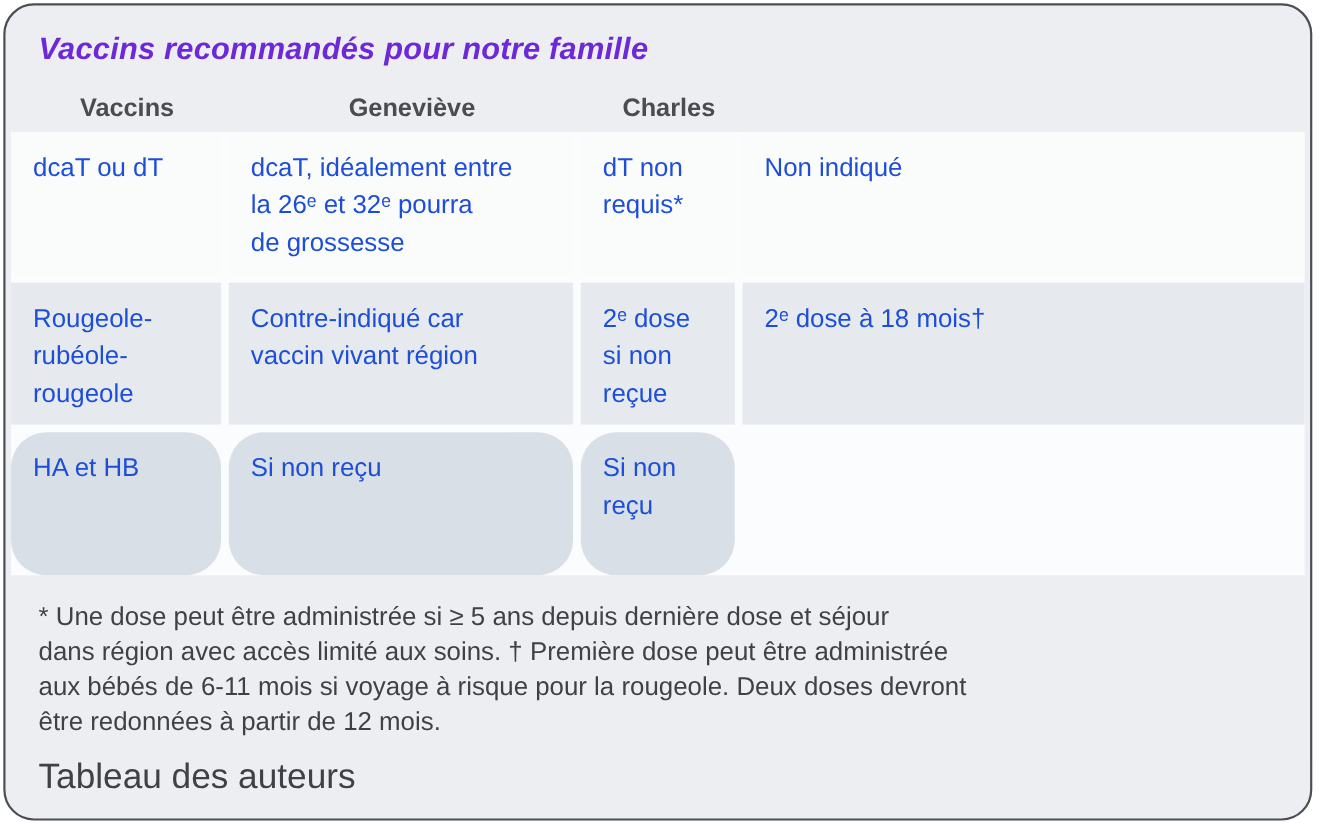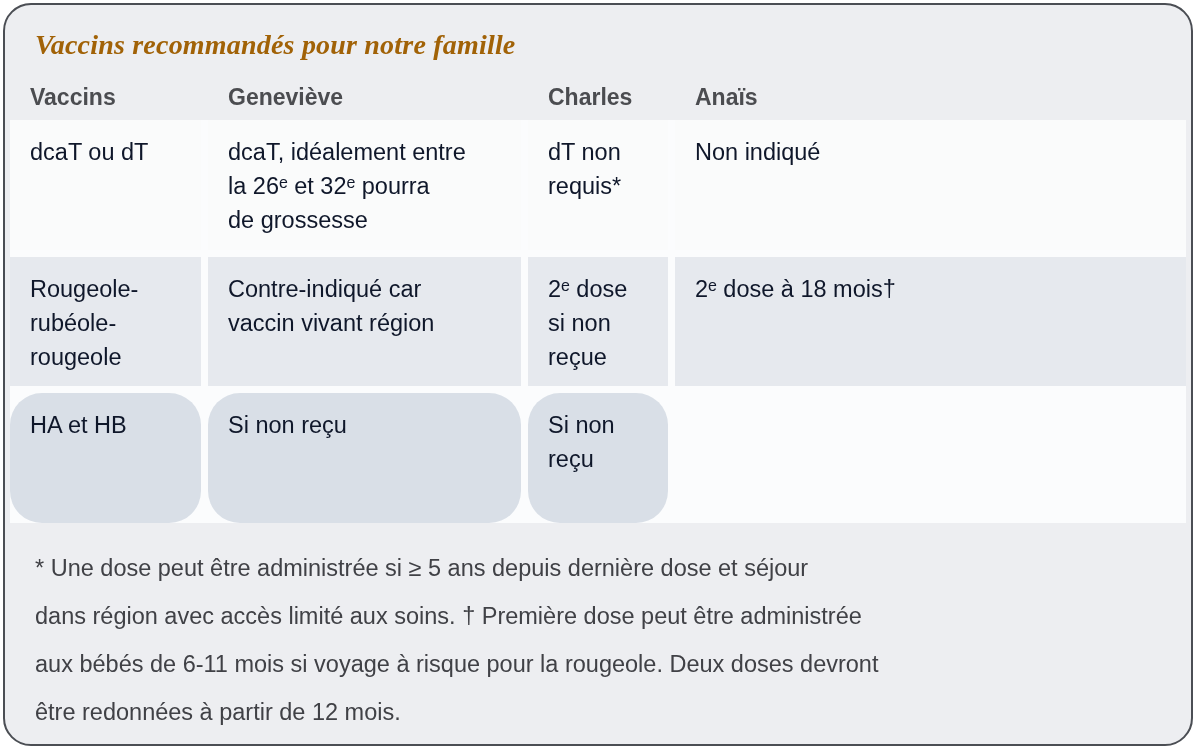--- a/index.html
+++ b/index.html
@@ -26,61 +26,61 @@
     border-radius: 28px;
     overflow: hidden;
     padding: 24px 5px 0 5px;
   }
   .title {
     margin: 0 0 0 25px;
     font-size: 28px;
     line-height: 32px;
     font-style: italic;
     font-weight: bold;
-    color: #a16207;
+    color: #6d28d9;
     letter-spacing: 0.2px;
-    font-family: Liberation Serif, serif;
   }
   .grid {
     display: grid;
     grid-template-columns: 191px 313px 140px 1fr;
     column-gap: 7px;
   }
   .header-row {
     margin-top: 22px;
     height: 32px;
   }
   .hcell {
     padding-left: 20px;
     font-size: 23px;
     font-weight: bold;
     color: #4b4c50;
     line-height: 28px;
+    text-align: center;
   }
   .body {
     margin-top: 5px;
     background: #fbfcfd;
     grid-template-rows: 130px 129px 130px;
     row-gap: 7px;
   }
   .cell {
     box-sizing: border-box;
     padding: 15px 12px 0 20px;
     font-size: 23.5px;
     line-height: 34px;
-    color: #0f172a;
+    color: #1d4ed8;
     white-space: pre-line;
   }
   .r1 { background: #fafbfb; }
   .r2 { background: #e6e9ee; }
   .r3 { background: #d9dfe7; border-radius: 32px; }
   .footnote {
     margin: 21px 0 0 25px;
     font-size: 23.5px;
-    line-height: 48px;
+    line-height: 32px;
     color: #404146;
     white-space: pre-line;
   }
   .source {
     margin: 16px 0 0 25px;
     font-size: 32px;
     line-height: 34px;
     color: #404146;
   }
 </style>
@@ -89,21 +89,20 @@
 
 <div class="stage">
   <div class="card">
 
     <h1 class="title">Vaccins recommandés pour notre famille</h1>
 
     <div class="grid header-row">
       <div class="hcell">Vaccins</div>
       <div class="hcell">Geneviève</div>
       <div class="hcell">Charles</div>
-      <div class="hcell">Anaïs</div>
     </div>
 
     <div class="grid body">
 
       <div class="cell r1">dcaT ou dT</div>
       <div class="cell r1">dcaT, idéalement entre
 la 26ᵉ et 32ᵉ pourra
 de grossesse</div>
       <div class="cell r1">dT non
 requis*</div>

